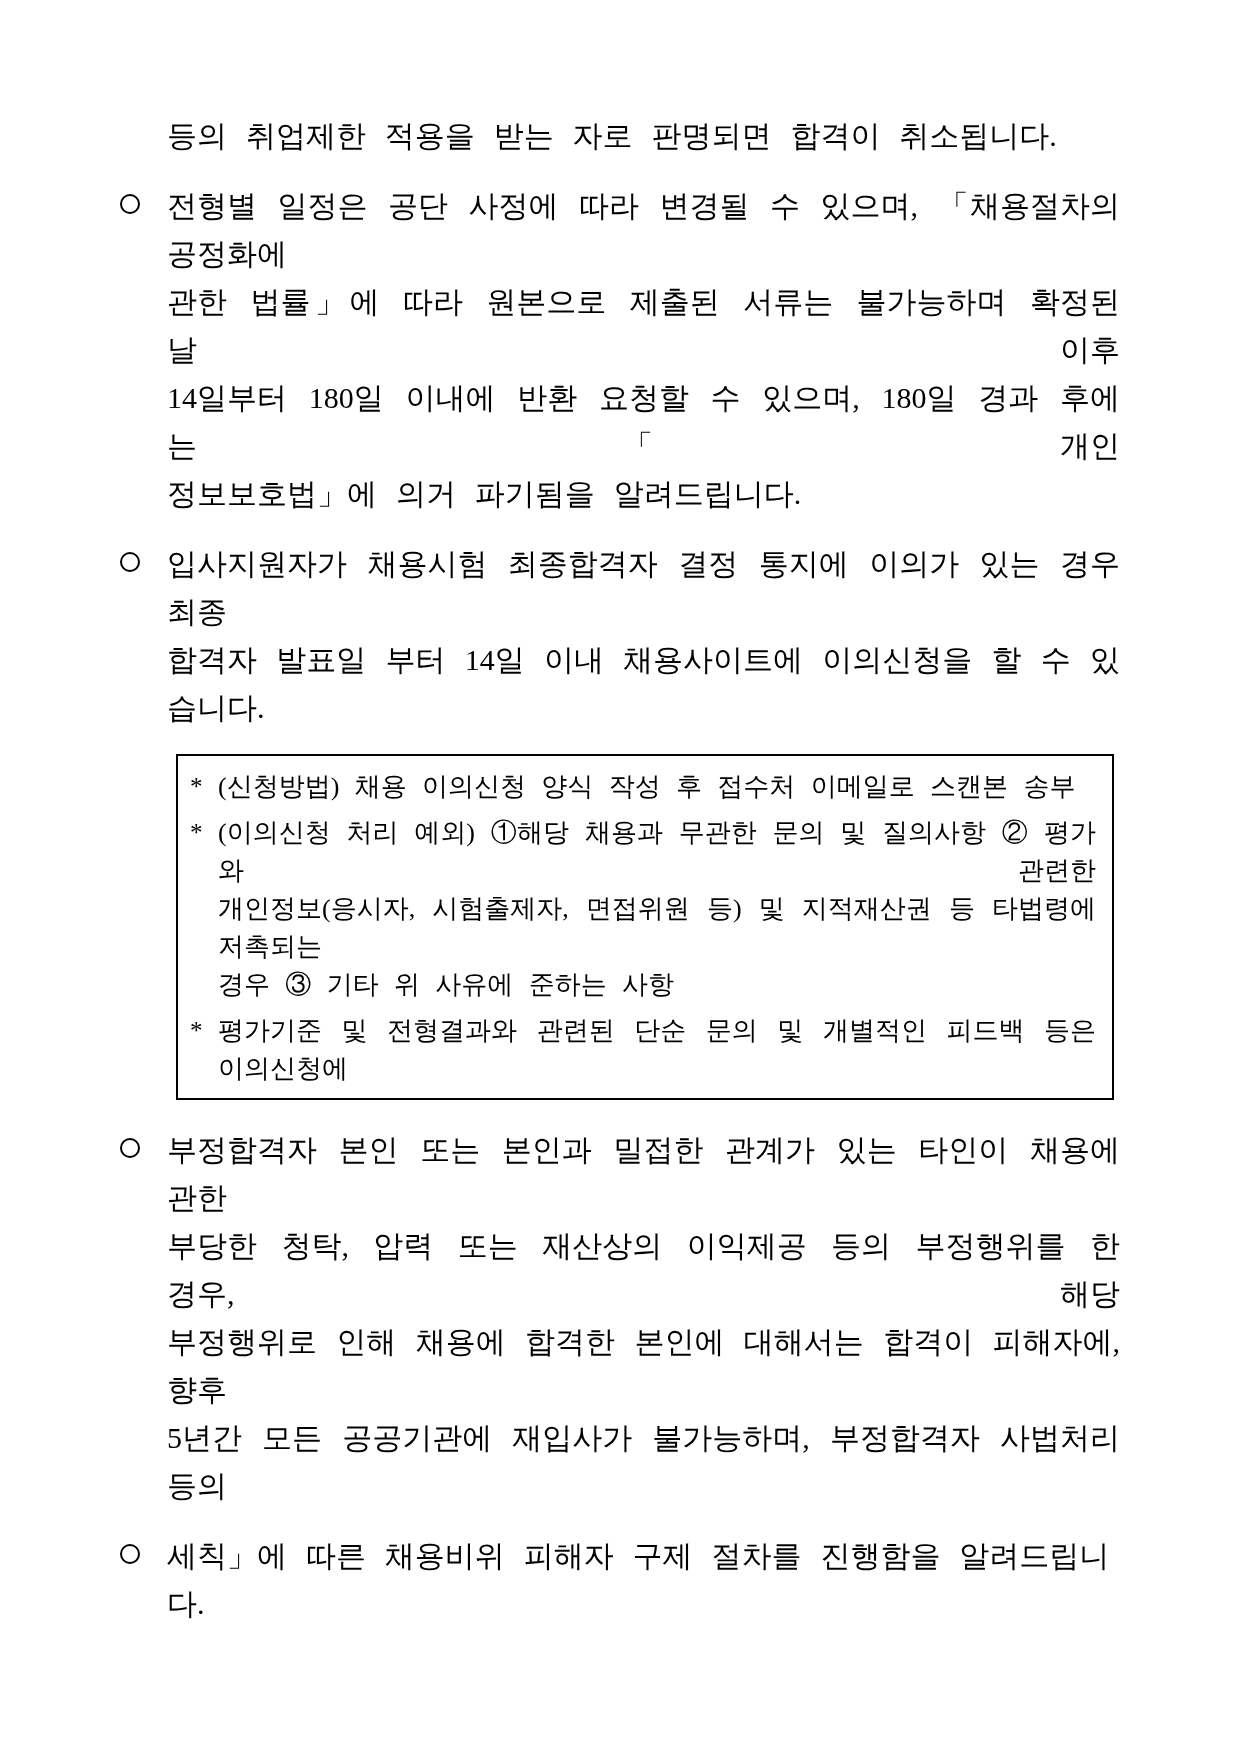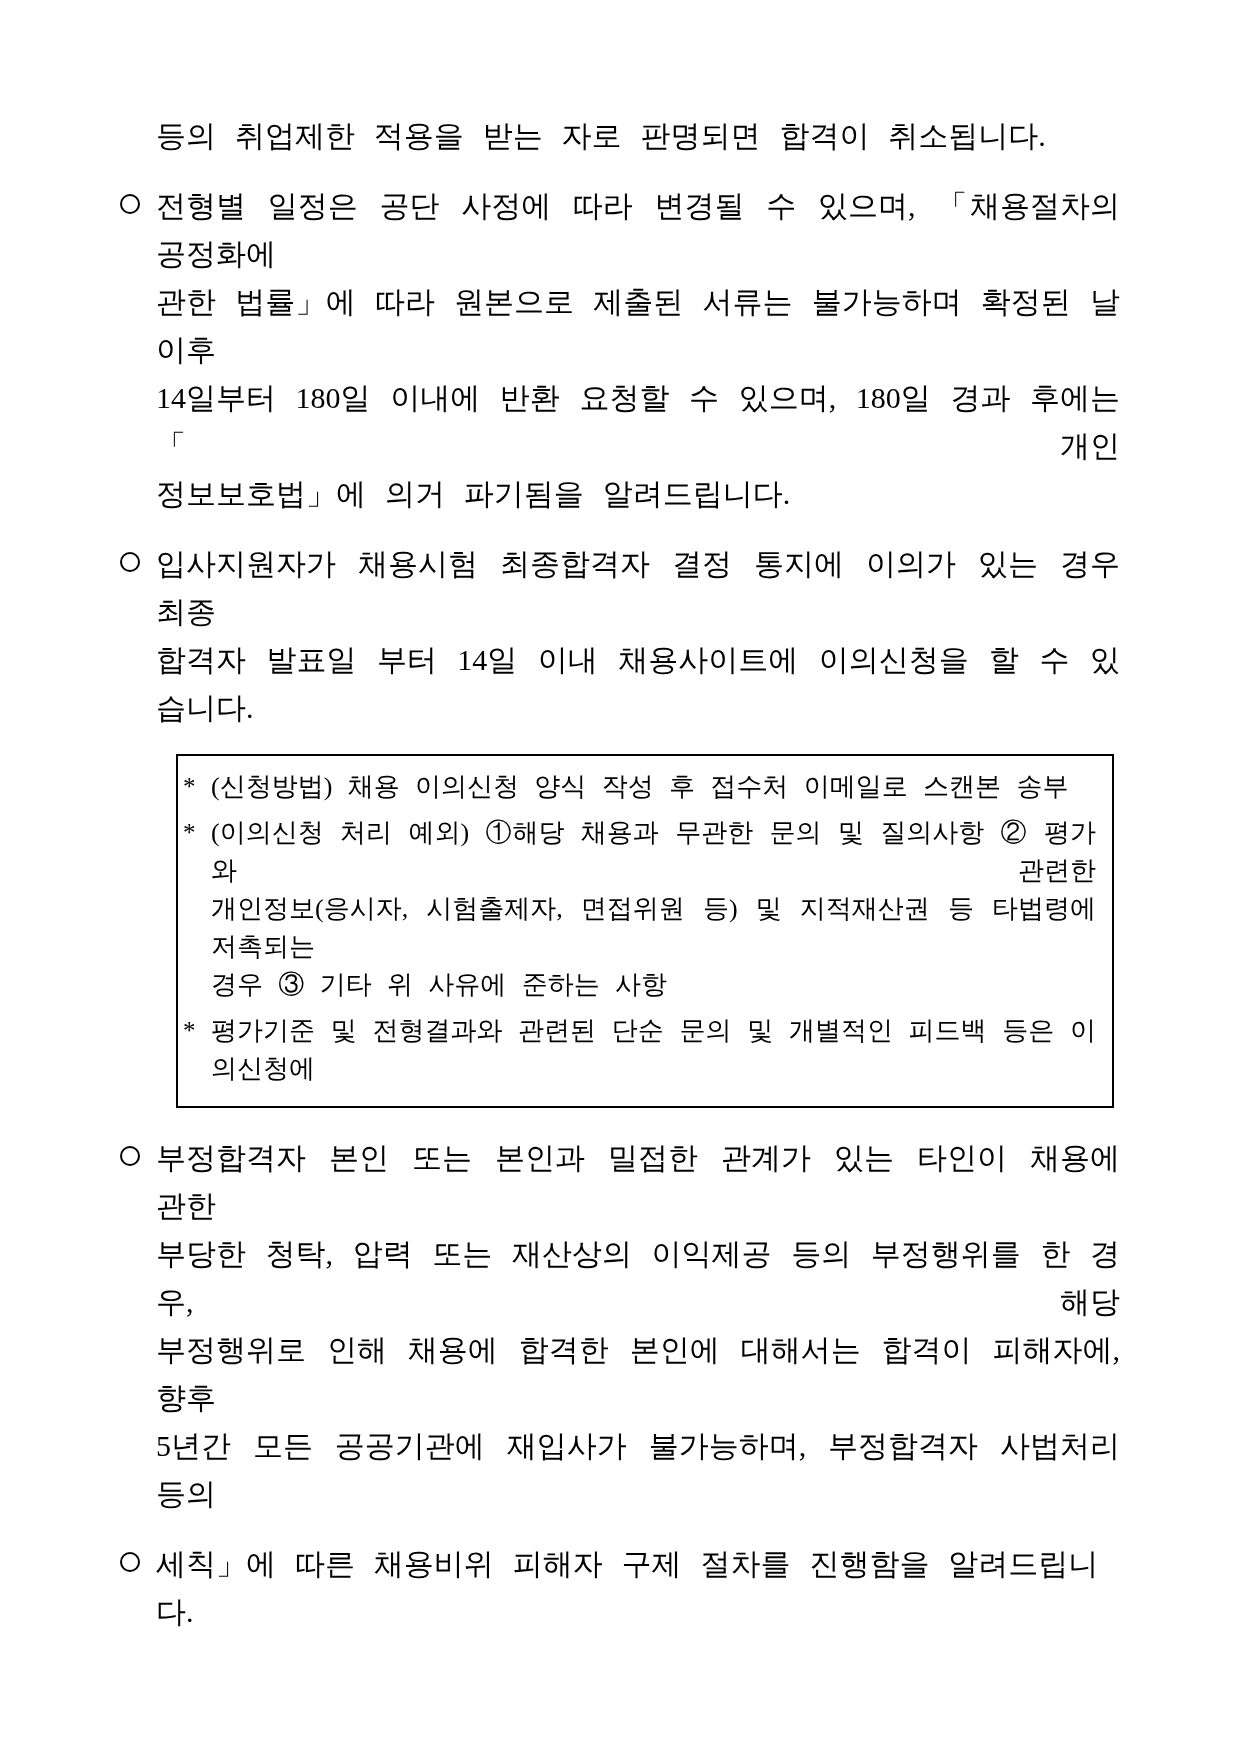--- a/index.html
+++ b/index.html
@@ -36,35 +36,36 @@
   .para-body {
     flex: 1 1 auto;
     min-width: 0;
   }
   .line {
     font-size: 30px;
     line-height: 48px;
     word-spacing: 0.38em;
     white-space: normal;
     text-align: left;
+    margin-left: 11px;
   }
   .line.fill {
     text-align: justify;
     text-align-last: justify;
   }
   .note-box {
     border: 2px solid #000;
     margin: 18px 6px 26px 56px;
-    padding: 12px 16px 10px 5px;
+    padding: 12px 16px 10px 12px;
   }
   .box-item {
     margin-bottom: 8px;
   }
   .box-item:last-child {
-    margin-bottom: 8px;
+    margin-bottom: 0;
   }
   .box-line {
     font-size: 26px;
     line-height: 38px;
     word-spacing: 0.34em;
     padding-left: 28px;
     text-align: left;
   }
   .box-line.fill {
     text-align: justify;

